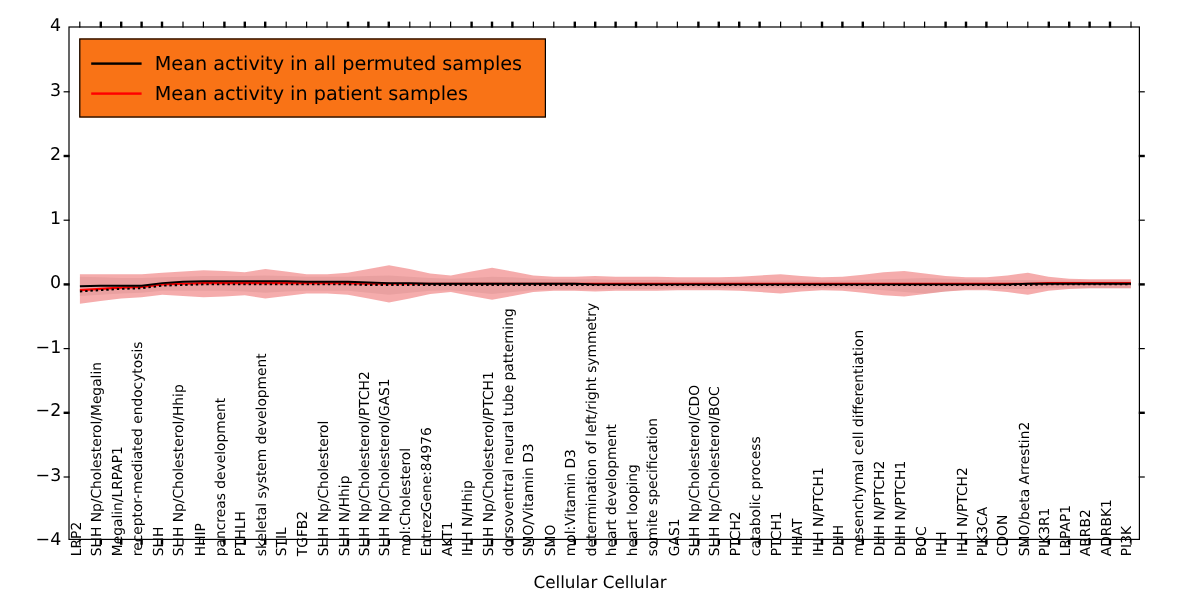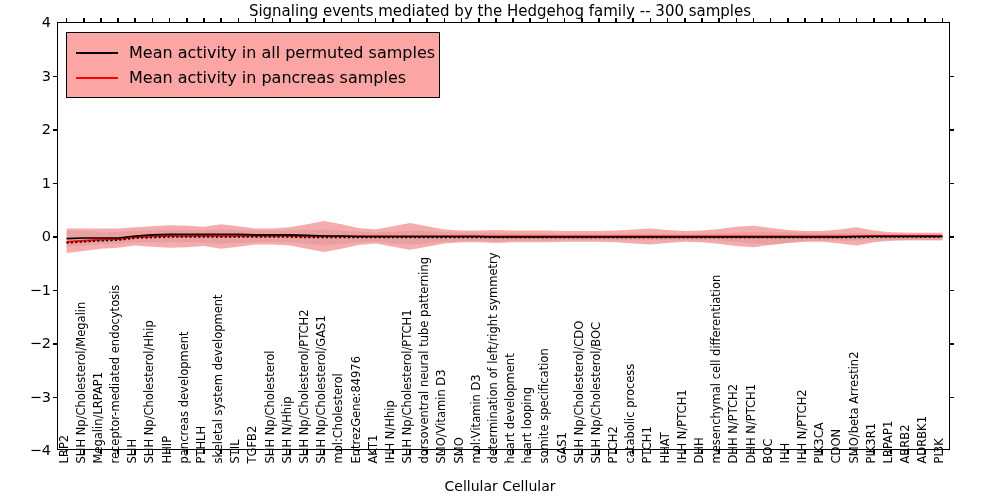--- a/index.html
+++ b/index.html
@@ -29,32 +29,31 @@
         transform-origin:left bottom;transform:rotate(-90deg);}
   #xlabel{position:absolute;left:0;top:478px;width:1000px;text-align:center;
           font-size:14px;}
 
   
   #svgwrap{position:absolute;inset:0;}
   svg{display:block;}
 
   
   #legend{position:absolute;left:8px;top:9px;border:1.6px solid #000;
-          background:#fca5a5;padding:7px 4px 7px 9px;}
+          background:#f97316;padding:7px 19px 7px 9px;}
   .legrow{display:flex;align-items:center;height:25px;}
   .legline{width:42px;height:0;border-top:2px solid #000;margin-right:11px;}
   .legline.red{border-top-color:#ff0000;}
   .legtext{font-size:16px;white-space:nowrap;}
 </style>
 </head>
 <body>
 
 <div id="fig">
 
-  <div id="title">Signaling events mediated by the Hedgehog family -- 300 samples</div>
 
   <div id="yticks">
       <div class="ytick" style="top: 22px; right: 949px;">4</div>
       <div class="ytick" style="top: 75.5px; right: 949px;">3</div>
       <div class="ytick" style="top: 129px; right: 949px;">2</div>
       <div class="ytick" style="top: 182.5px; right: 949px;">1</div>
       <div class="ytick" style="top: 236px; right: 949px;">0</div>
       <div class="ytick" style="top: 289.5px; right: 949px;">−1</div>
       <div class="ytick" style="top: 343px; right: 949px;">−2</div>
       <div class="ytick" style="top: 396.5px; right: 949px;">−3</div>
@@ -194,21 +193,21 @@
         <div class="xtickmark t" style="left: 883.613px;"></div>
       </div>
 
     <div id="legend">
       <div class="legrow">
         <span class="legline"></span>
         <span class="legtext">Mean activity in all permuted samples</span>
       </div>
       <div class="legrow">
         <span class="legline red"></span>
-        <span class="legtext">Mean activity in pancreas samples</span>
+        <span class="legtext">Mean activity in patient samples</span>
       </div>
     </div>
   </div>
 
   <div id="xlabels">
       <div class="xlab" style="left: 69.5865px; top: 452px; transform: rotate(-90deg); transform-origin: left bottom;">LRP2</div>
       <div class="xlab" style="left: 86.7596px; top: 452px; transform: rotate(-90deg); transform-origin: left bottom;">SHH Np/Cholesterol/Megalin</div>
       <div class="xlab" style="left: 103.933px; top: 452px; transform: rotate(-90deg); transform-origin: left bottom;">Megalin/LRPAP1</div>
       <div class="xlab" style="left: 121.106px; top: 452px; transform: rotate(-90deg); transform-origin: left bottom;">receptor-mediated endocytosis</div>
       <div class="xlab" style="left: 138.279px; top: 452px; transform: rotate(-90deg); transform-origin: left bottom;">SHH</div>

